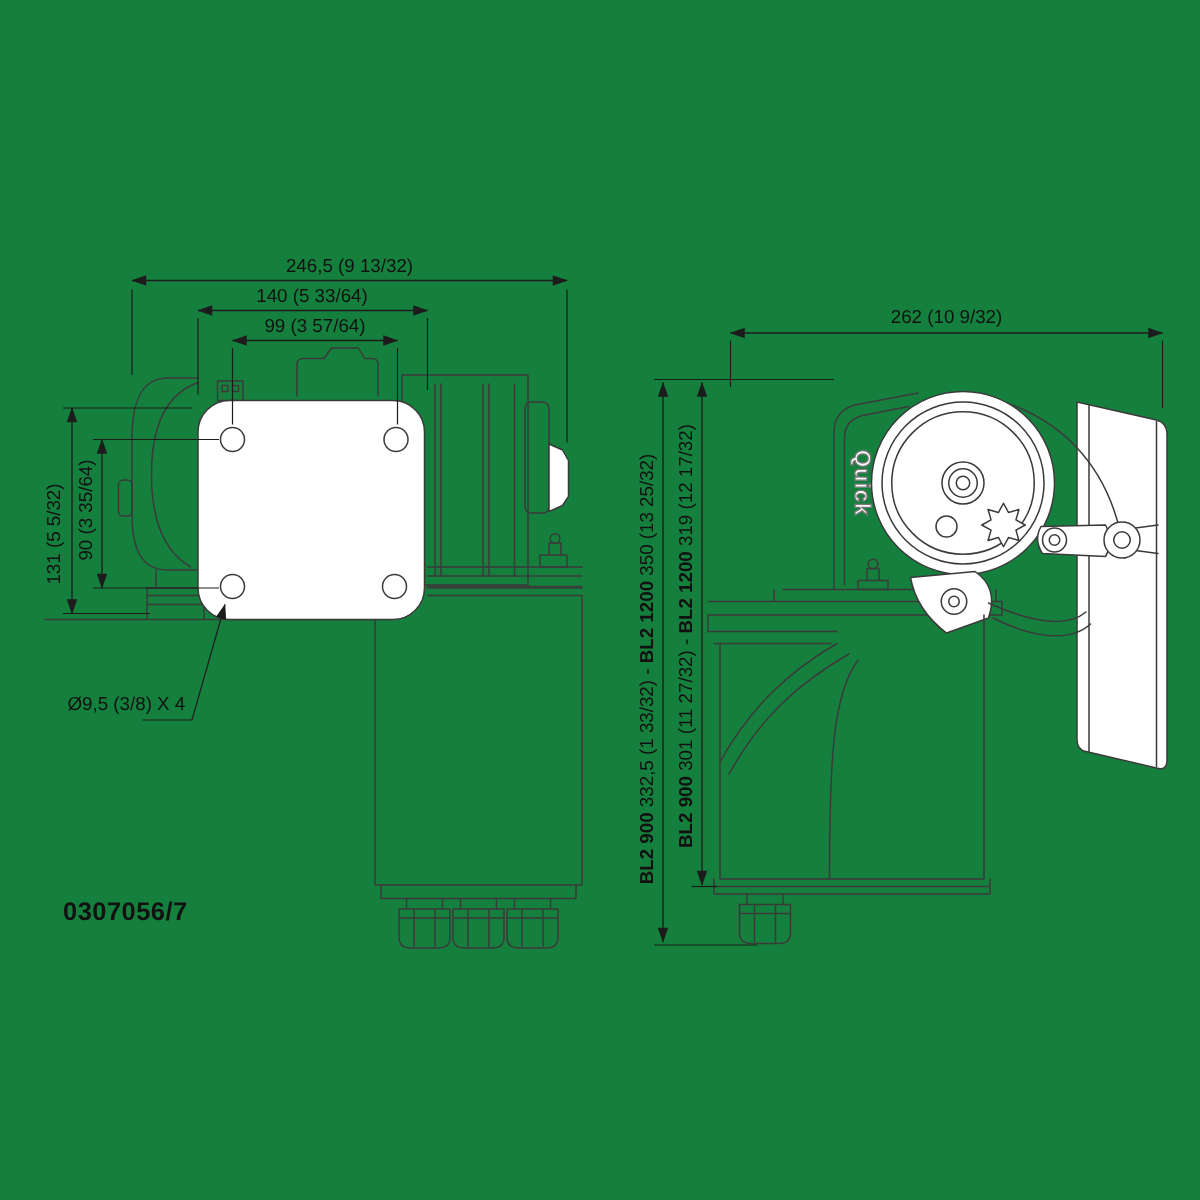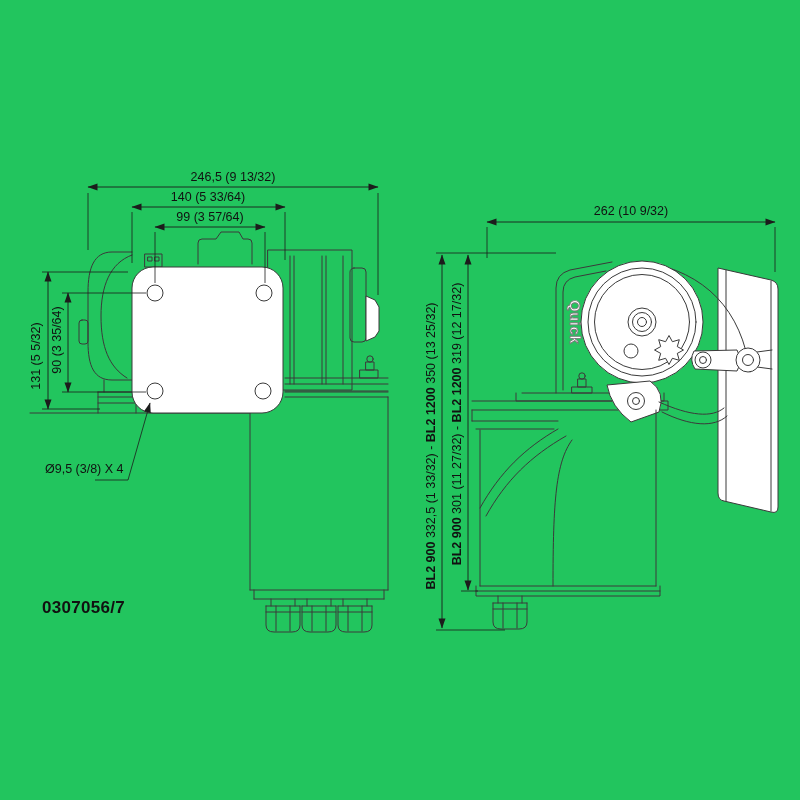--- a/index.html
+++ b/index.html
@@ -1,16 +1,16 @@
 <!DOCTYPE html>
 <html><head>
 <meta charset="utf-8">
 <style>
   html,body{margin:0;padding:0;background:#fff;}
-  .page{position:relative;width:800px;height:800px;background:#22c55e;overflow:hidden;}
+  .page{position:relative;width:800px;height:800px;background:#15803d;overflow:hidden;}
   svg{display:block;}
   .ln{fill:none;stroke:#3a3a3a;stroke-width:1;stroke-linecap:round;stroke-linejoin:round;}
   .fw{fill:#ffffff;stroke:#3a3a3a;stroke-width:1;stroke-linejoin:round;}
   .dim{fill:none;stroke:#1c1c1c;stroke-width:0.9;}
   .ext{fill:none;stroke:#1c1c1c;stroke-width:0.8;}
   text{font-family:"Liberation Sans",sans-serif;fill:#111;}
   .dt{font-size:12.5px;}
   .pn{font-size:17px;font-weight:bold;letter-spacing:.3px;}
   .logo{font-size:15px;font-weight:bold;fill:#ffffff;stroke:#787878;stroke-width:0.9;letter-spacing:.5px;}
   .b{font-weight:bold;}

